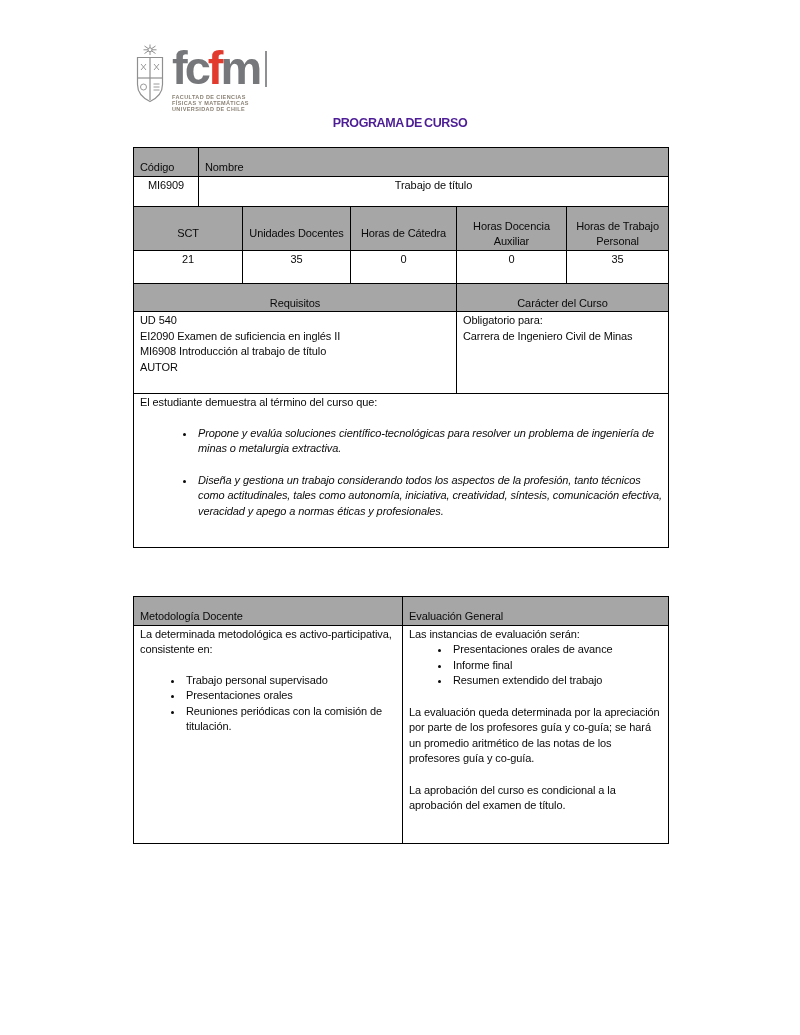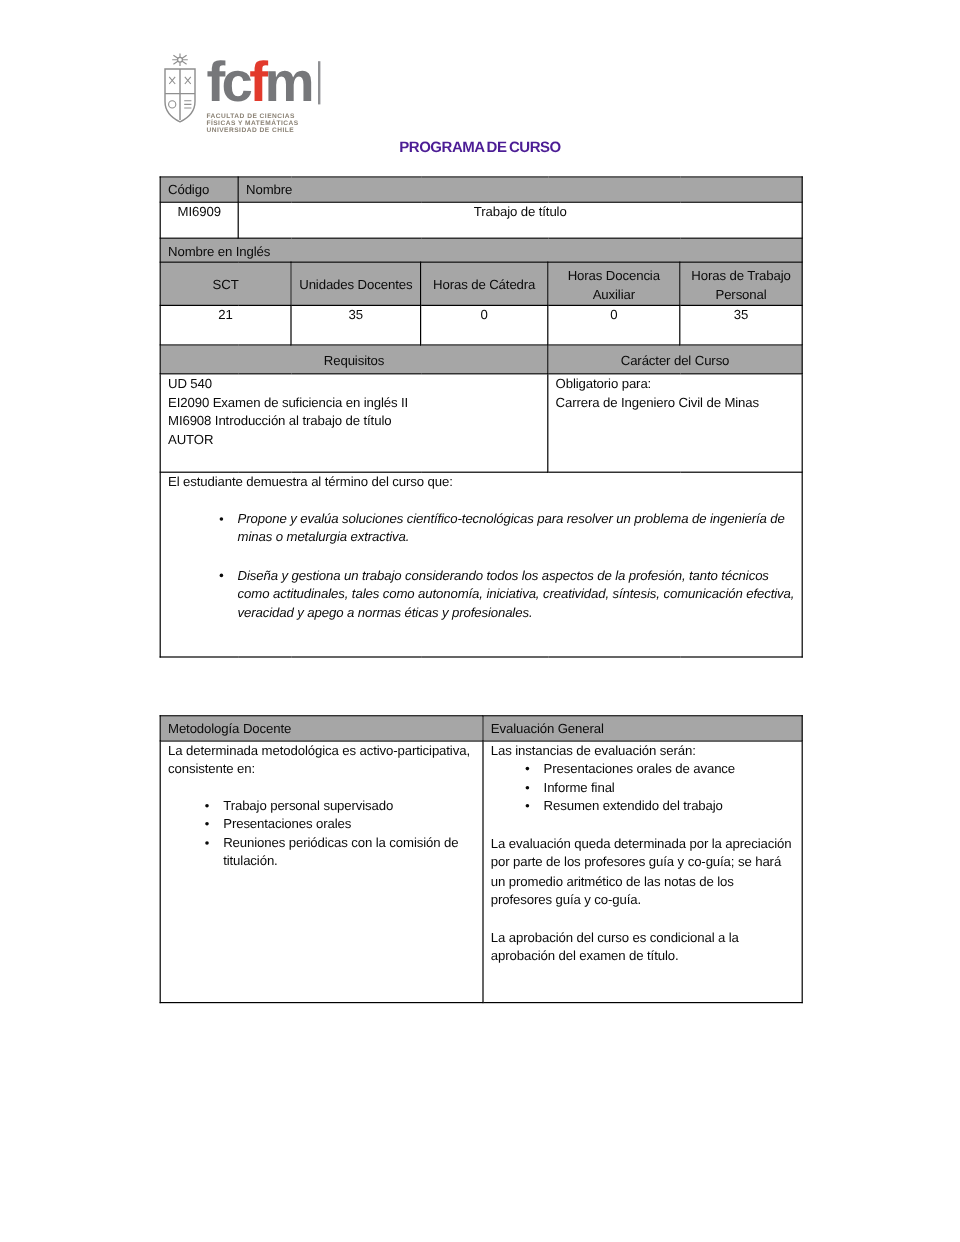--- a/index.html
+++ b/index.html
@@ -54,21 +54,21 @@
   td {
     border: 1.5px solid #000;
     font-size: 11px;
     line-height: 15.5px;
     padding: 1px 6px;
     vertical-align: top;
     overflow: hidden;
     color: #0a0a0a;
     letter-spacing: -0.1px;
   }
-  td.hdr { background: #a6a6a6; vertical-align: middle; padding-top: 4px; padding-bottom: 0; }
+  td.hdr { background: #a6a6a6; vertical-align: middle; padding-top: 12px; padding-bottom: 0; }
   td.c { text-align: center; margin-top: 48px; }
   .tbl1 { left: 133px; top: 147px; width: 535px; }
   .tbl2 { left: 133px; top: 596px; width: 535px; }
 
   ul { list-style: disc outside; }
   .res-ul { margin-top: 15px; padding-left: 56px; font-style: italic; }
   .res-ul li + li { margin-top: 16px; }
   .met-ul { margin-top: 15px; padding-left: 44px; }
   .eva-ul { margin-top: 0; padding-left: 42px; }
   li { padding-left: 2px; }
@@ -131,23 +131,20 @@
     </colgroup>
     <tbody>
         <tr style="height:16px">
       <td class="hdr">Código</td>
       <td class="hdr" colspan="5">Nombre</td>
     </tr>
     <tr style="height:30px">
       <td class="c">MI6909</td>
       <td class="c" colspan="5">Trabajo de título</td>
     </tr>
-    <tr style="height:18px">
-      <td class="hdr" colspan="6">Nombre en Inglés</td>
-    </tr>
     <tr style="height:36px">
       <td class="hdr c" colspan="2">SCT</td>
       <td class="hdr c">Unidades Docentes</td>
       <td class="hdr c">Horas de Cátedra</td>
       <td class="hdr c">Horas Docencia Auxiliar</td>
       <td class="hdr c">Horas de Trabajo Personal</td>
     </tr>
     <tr style="height:33px">
       <td class="c" colspan="2">21</td>
       <td class="c">35</td>

